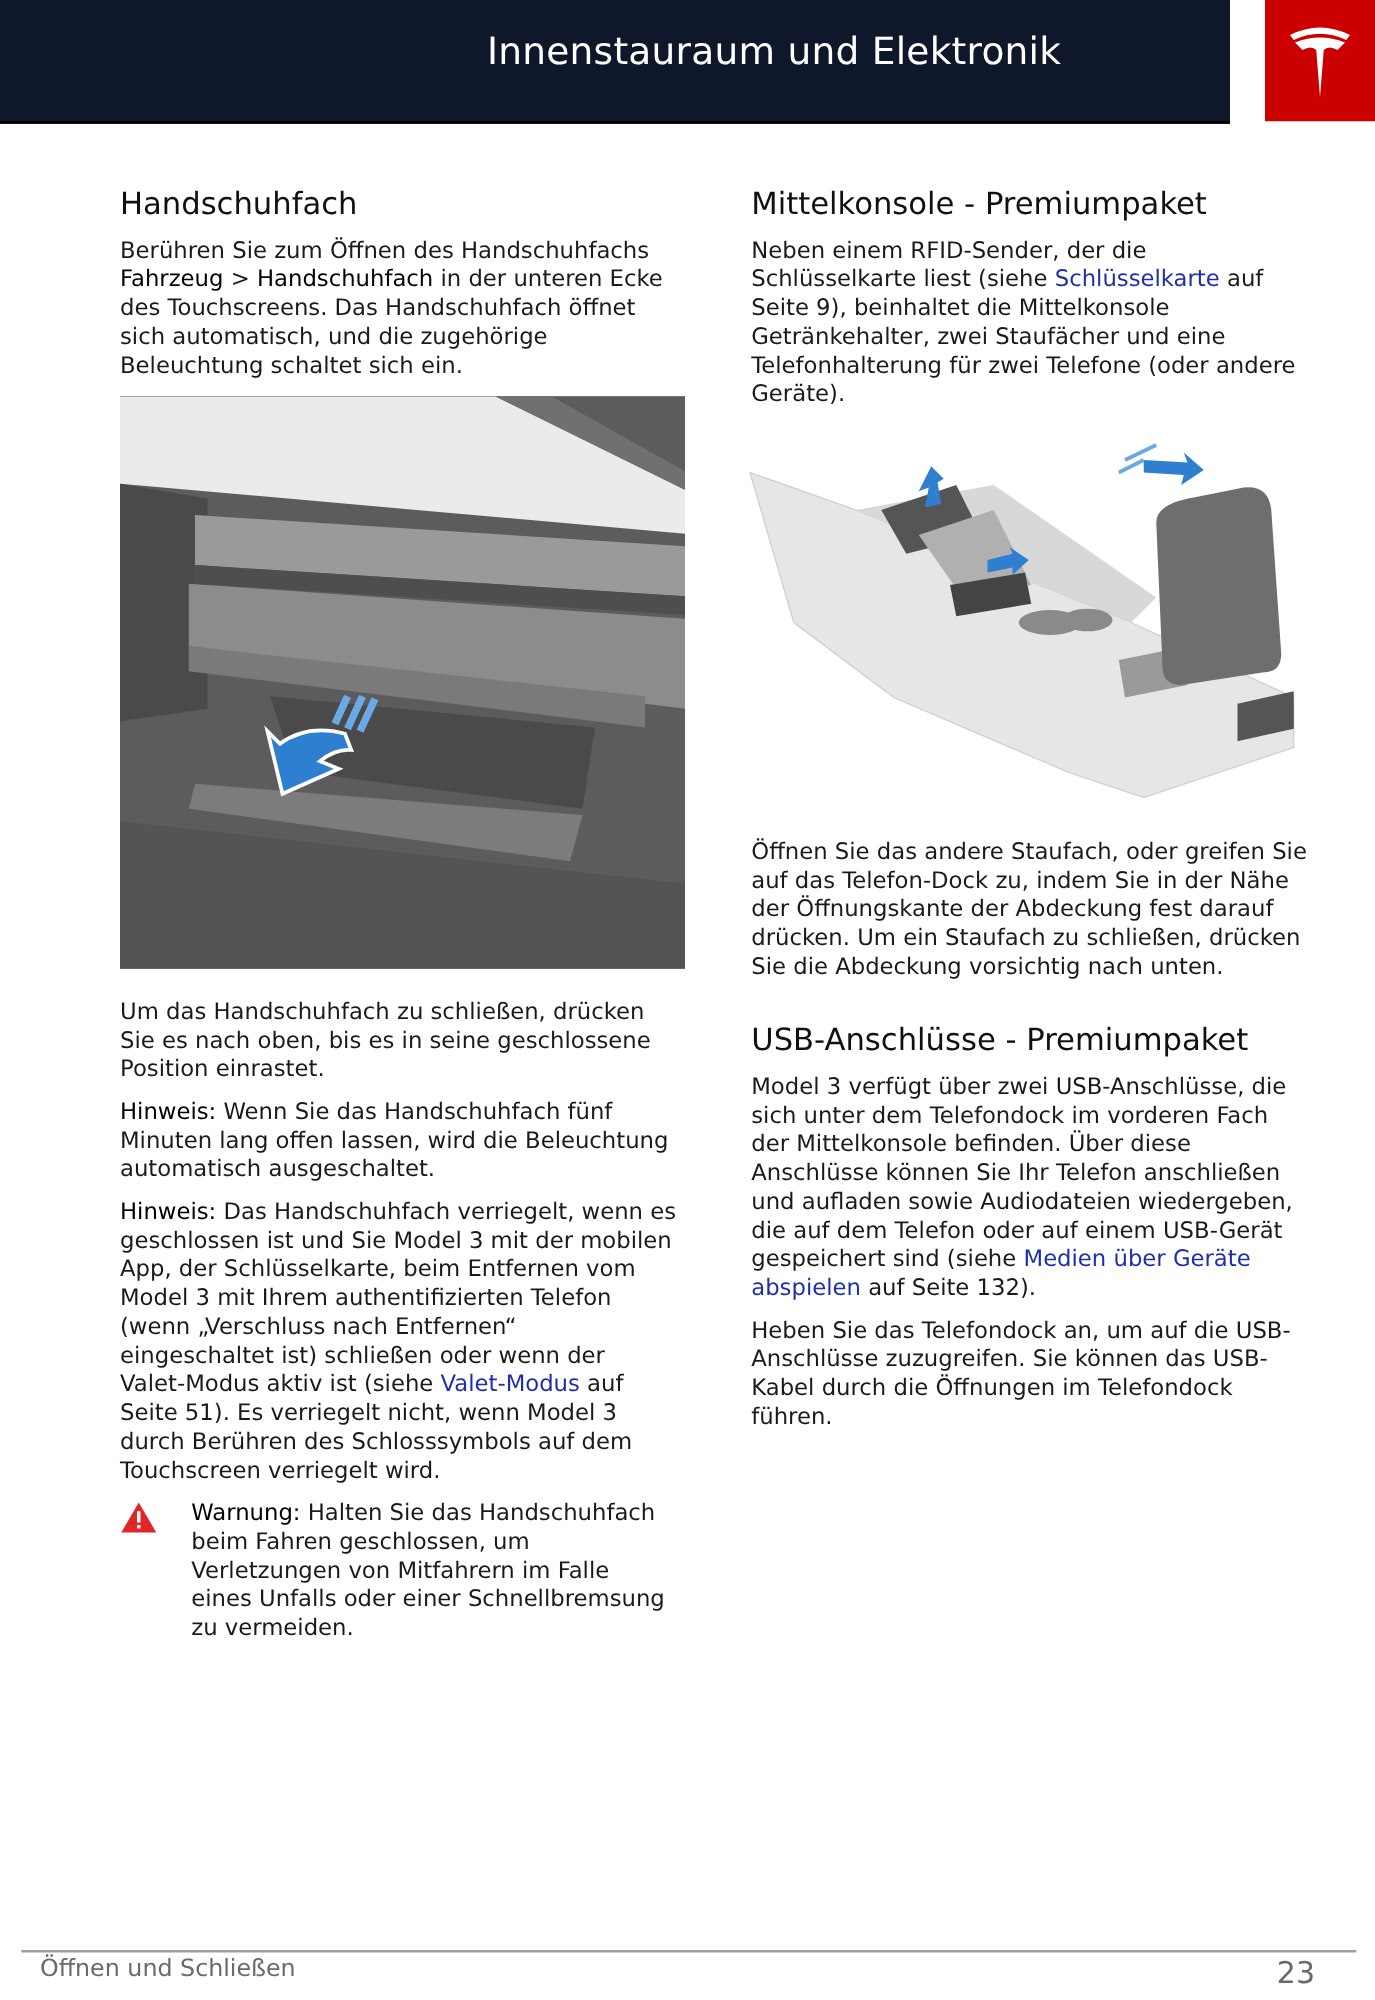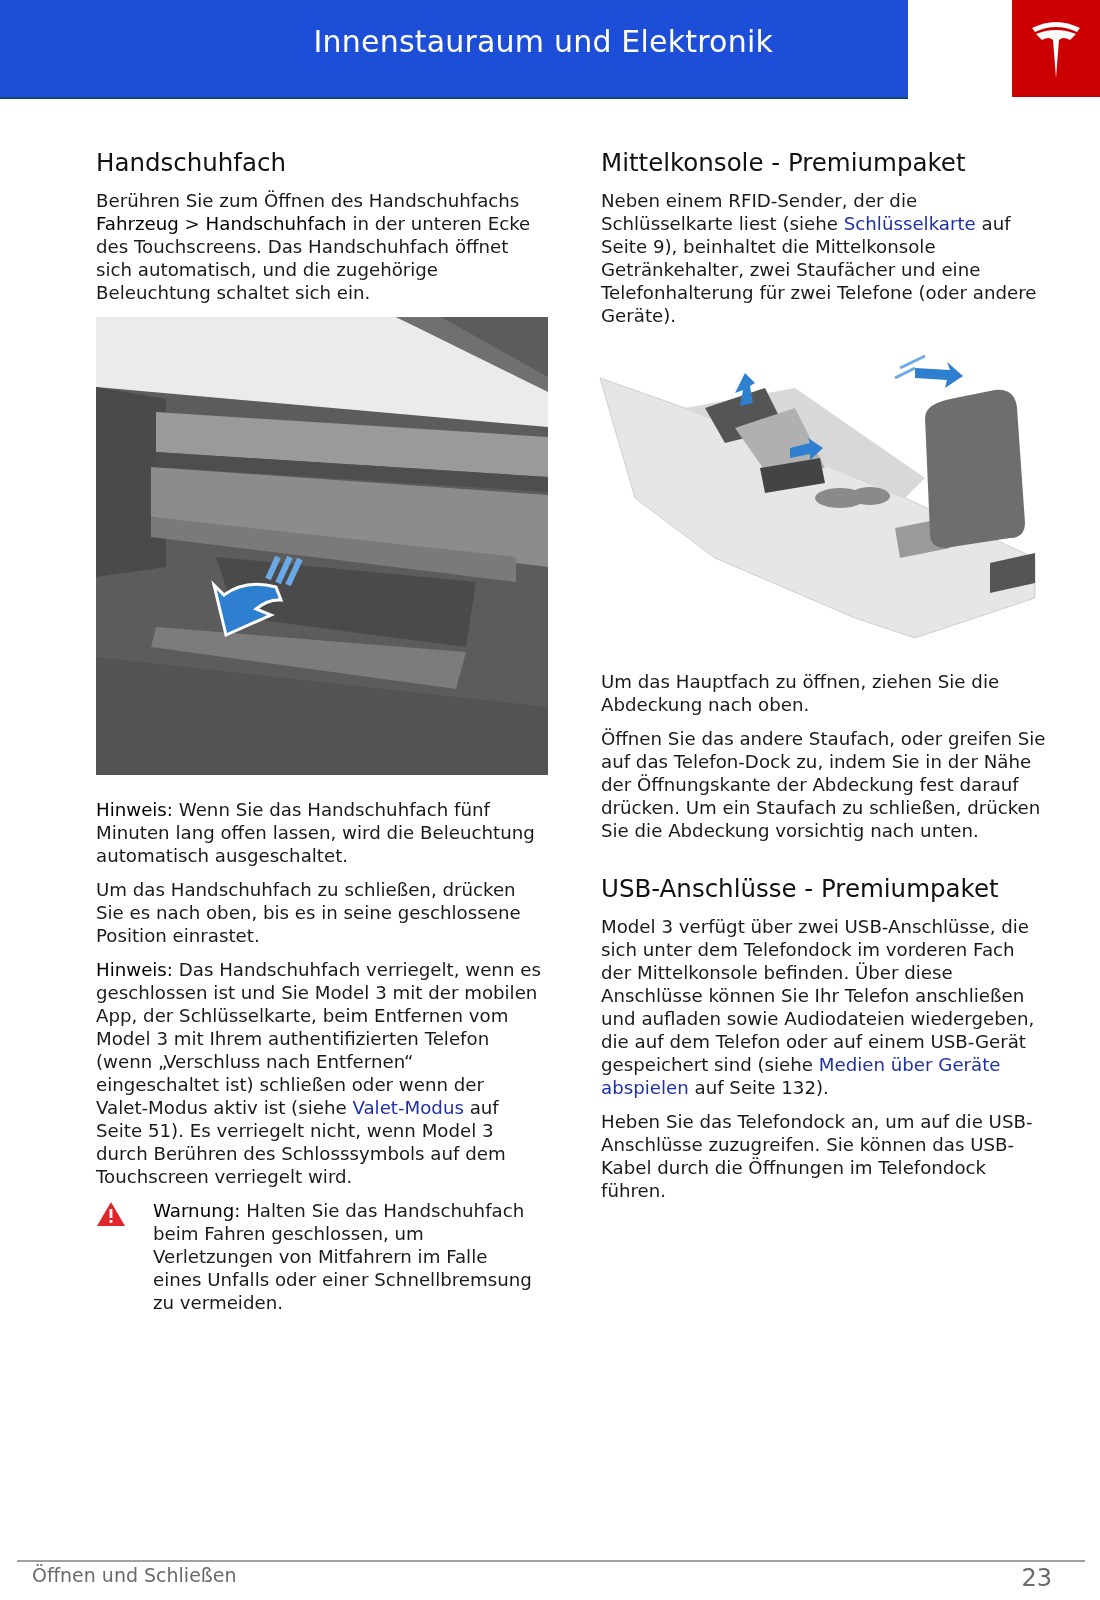--- a/index.html
+++ b/index.html
@@ -1,22 +1,22 @@
 <!DOCTYPE html>
 <html><head>
 <meta charset="utf-8">
 <style>
   html, body { margin: 0; padding: 0; }
   body {
     width: 1100px; height: 1600px; background: #ffffff; position: relative; overflow: hidden;
     font-family: "DejaVu Sans", "Liberation Sans", sans-serif; color: #1a1a1a;
   }
   .header {
-    position: absolute; left: 0; top: 0; width: 908px; height: 97px; background: #1d4ed8;
-    border-bottom: 2px solid #0c4a6e;
+    position: absolute; left: 0; top: 0; width: 984px; height: 97px; background: #0f172a;
+    border-bottom: 2px solid #000000;
   }
   .header-title {
     position: absolute; right: 135px; top: 24px; font-size: 30px; color: #ffffff;
     font-family: "DejaVu Sans", sans-serif; font-weight: normal; letter-spacing: 0.2px;
   }
   .logo-box {
     position: absolute; left: 1012px; top: 0; width: 88px; height: 97px; background: #cc0000;
     display: flex; align-items: center; justify-content: center;
   }
   .col { position: absolute; top: 148px; width: 445px; font-size: 18.2px; line-height: 23px; }
@@ -68,24 +68,24 @@
       <polygon points="55,150 452,178 452,250 55,200" fill="#8c8c8c"></polygon>
       <polygon points="55,200 420,240 420,265 55,220" fill="#7a7a7a"></polygon>
       <polygon points="120,240 380,265 370,330 140,300" fill="#4a4a4a"></polygon>
       <polygon points="60,310 370,335 360,372 55,330" fill="#7c7c7c"></polygon>
       <polygon points="0,340 452,390 452,458 0,458" fill="#545454"></polygon>
       <path d="M180 270 Q150 262 128 278 L118 268 L130 318 L175 298 L160 292 Q172 282 185 283 Z" fill="#2f7fd0" stroke="#ffffff" stroke-width="3"></path>
       <path d="M172 262 L182 240 M182 266 L194 240 M192 268 L204 242" stroke="#6aa9e6" stroke-width="6" fill="none"></path>
     </svg>
   </div>
 
+  <p>Um das Handschuhfach zu schließen, drücken Sie es nach oben, bis es in seine geschlossene Position einrastet.</p>
   <p>
     <span class="label">Hinweis:</span><span> Wenn Sie das Handschuhfach fünf Minuten lang offen lassen, wird die Beleuchtung automatisch ausgeschaltet.</span>
   </p>
-  <p>Um das Handschuhfach zu schließen, drücken Sie es nach oben, bis es in seine geschlossene Position einrastet.</p>
   <p>
     <span class="label">Hinweis:</span><span> Das Handschuhfach verriegelt, wenn es geschlossen ist und Sie Model 3 mit der mobilen App, der Schlüsselkarte, beim Entfernen vom Model 3 mit Ihrem authentifizierten Telefon (wenn „Verschluss nach Entfernen“ eingeschaltet ist) schließen oder wenn der Valet-Modus aktiv ist (siehe </span><span class="link">Valet-Modus</span><span> auf Seite 51). Es verriegelt nicht, wenn Model 3 durch Berühren des Schlosssymbols auf dem Touchscreen verriegelt wird.</span>
   </p>
   <div class="warning">
     <div class="warning-icon">
       <svg width="30" height="26" viewBox="0 0 30 26">
         <polygon points="15,1 29,25 1,25" fill="#e0262b"></polygon>
         <rect x="13.6" y="8" width="2.8" height="9" fill="#fff"></rect>
         <rect x="13.6" y="19" width="2.8" height="2.8" fill="#fff"></rect>
       </svg>
@@ -114,21 +114,20 @@
       <polygon points="300,180 350,170 355,200 305,210" fill="#9a9a9a"></polygon>
       <path d="M330 70 Q330 55 360 50 L400 42 Q420 40 422 60 L430 175 Q430 190 415 190 L350 200 Q335 200 335 185 Z" fill="#6e6e6e"></path>
       <polygon points="395,215 440,205 440,235 395,245" fill="#555"></polygon>
       <path d="M140 45 L150 25 L160 35 L155 38 L158 55 L145 58 L148 42 Z" fill="#2f7fd0"></path>
       <path d="M195 100 L215 95 L213 90 L228 100 L215 112 L215 106 L195 110 Z" fill="#2f7fd0"></path>
       <path d="M320 20 L355 22 L352 14 L368 28 L350 40 L352 32 L320 30 Z" fill="#2f7fd0"></path>
       <path d="M305 20 L330 8 M300 30 L320 20" stroke="#6aa9e6" stroke-width="3"></path>
     </svg>
   </div>
 
-  <p>Um das Hauptfach zu öffnen, ziehen Sie die Abdeckung nach oben.</p>
   <p>Öffnen Sie das andere Staufach, oder greifen Sie auf das Telefon-Dock zu, indem Sie in der Nähe der Öffnungskante der Abdeckung fest darauf drücken. Um ein Staufach zu schließen, drücken Sie die Abdeckung vorsichtig nach unten.</p>
 
   <h2 class="h2-spaced">USB-Anschlüsse - Premiumpaket</h2>
   <p>
     <span>Model 3 verfügt über zwei USB-Anschlüsse, die sich unter dem Telefondock im vorderen Fach der Mittelkonsole befinden. Über diese Anschlüsse können Sie Ihr Telefon anschließen und aufladen sowie Audiodateien wiedergeben, die auf dem Telefon oder auf einem USB-Gerät gespeichert sind (siehe </span><span class="link">Medien über Geräte abspielen</span><span> auf Seite 132).</span>
   </p>
   <p>Heben Sie das Telefondock an, um auf die USB-Anschlüsse zuzugreifen. Sie können das USB-Kabel durch die Öffnungen im Telefondock führen.</p>
 </div>
 
 <div class="footer-line"></div>

